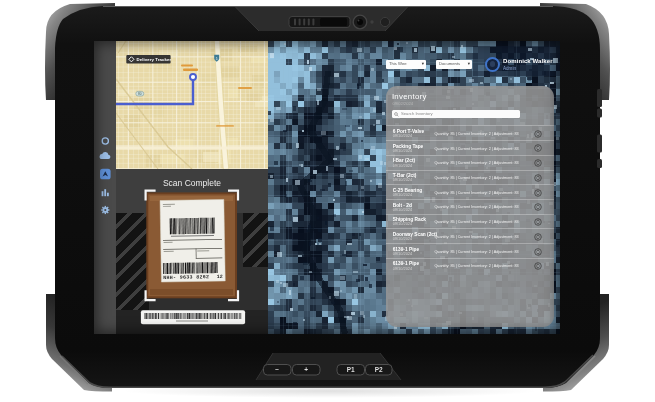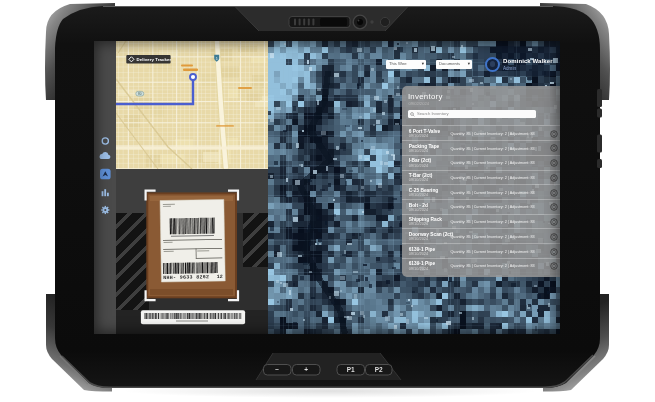--- a/index.html
+++ b/index.html
@@ -20,21 +20,21 @@
 #scansvg { position:absolute; left:0; top:0; }
 #sat { position:absolute; left:174px; top:0; width:292px; height:293px; }
 .dd { position:absolute; top:19px; height:8.5px; background:#fdfdfd; border-radius:1px; font-size:4.2px; color:#555; line-height:8.5px; padding-left:3px; }
 .dd:after { content:"\25BE"; position:absolute; right:2px; top:0; color:#333; font-size:4.5px; }
 #dd1 { left:292px; width:40px; }
 #dd2 { left:342px; width:36px; }
 #avatar { position:absolute; left:390.5px; top:16px; width:15px; height:15px; border-radius:50%; background:#15233c; border:2px solid #3f74c9; }
 #avatar:after { content:""; position:absolute; left:3.2px; top:2.4px; width:5.4px; height:5.4px; border-radius:50%; background:#2c3f5e; }
 #uname { position:absolute; left:409px; top:17px; color:#fff; font-size:6px; font-weight:bold; letter-spacing:0.1px; }
 #urole { position:absolute; left:409px; top:24.5px; color:#8fa8d8; font-size:4.6px; }
-#panel { position:absolute; left:291.7px; top:45.2px; width:168px; height:191px; background:rgba(150,150,150,0.88); border-radius:5px;margin-left:16px; }
+#panel { position:absolute; left:291.7px; top:45.2px; width:168px; height:241px; background:rgba(150,150,150,0.88); border-radius:11px; }
 #ptitle { position:absolute; left:6.2px; top:6.3px; color:#fdfdfd; font-size:7.8px; letter-spacing:0.3px; }
 #pdate { position:absolute; left:6.8px; top:14.9px; color:#b9b9b9; font-size:4.1px; }
 #psearch { position:absolute; left:6.3px; top:23.8px; width:128px; height:8.2px; background:#fbfbfb; border-radius:1.5px; font-size:4.2px; color:#8a8a8a; line-height:8.2px; padding-left:9px; }
 #psearch svg { position:absolute; left:2.5px; top:2px; display:inline; }
 #prows { position:absolute; left:0; top:39.2px; width:168px; }
 .row { position:relative; width:168px; height:14.73px; border-top:0.7px solid rgba(255,255,255,0.28); }
 .rname { position:absolute; left:7px; top:2.6px; }
 .rname b { display:block; color:#fff; font-size:4.8px; line-height:5.2px; }
 .rname span { display:block; color:#d2d2d2; font-size:3.9px; line-height:4.6px; }
 .rmid { position:absolute; left:48.7px; top:5.5px; color:#f2f2f2; font-size:3.75px; }
@@ -256,20 +256,21 @@
           <rect x="10.3" y="14" width="44.3" height="8.6" rx="1" fill="#28282a" opacity="0.93"></rect>
           <rect x="13.6" y="16.5" width="3.6" height="3.6" fill="none" stroke="#fff" stroke-width="0.9" transform="rotate(45 15.4 18.3)"></rect>
           <text x="20.5" y="20.1" font-size="4.3" fill="#fff" font-weight="bold" font-family="Liberation Sans" letter-spacing="0.1">Delivery Tracker</text>
         </svg>
       </div>
   <div id="scan">
     <div class="band-top"></div>
     <div class="stripes str-l"></div>
     <div class="stripes str-r"></div>
     <div class="band-bot"></div>
+    <div id="scantitle">Scan Complete</div>
     <div id="scansvg">
           <svg width="152" height="165" viewBox="0 0 152 165">
             <rect x="31.3" y="24.4" width="88.7" height="103.9" fill="#8a5a34"></rect>
             <rect x="31.3" y="24.4" width="88.7" height="103.9" fill="none" stroke="#6b3f20" stroke-width="2"></rect>
             <rect x="34" y="27" width="83" height="5" fill="#96653c"></rect>
             <rect x="34" y="120" width="83" height="6" fill="#7c4e2a"></rect>
             <g transform="rotate(-1 76 70)">
               <rect x="44.7" y="31" width="63.8" height="81.5" fill="#f0efe9" stroke="#d8d5c8" stroke-width="0.5"></rect>
               <g fill="#9a9a92">
                 <rect x="47.5" y="34.5" width="12" height="1"></rect>

